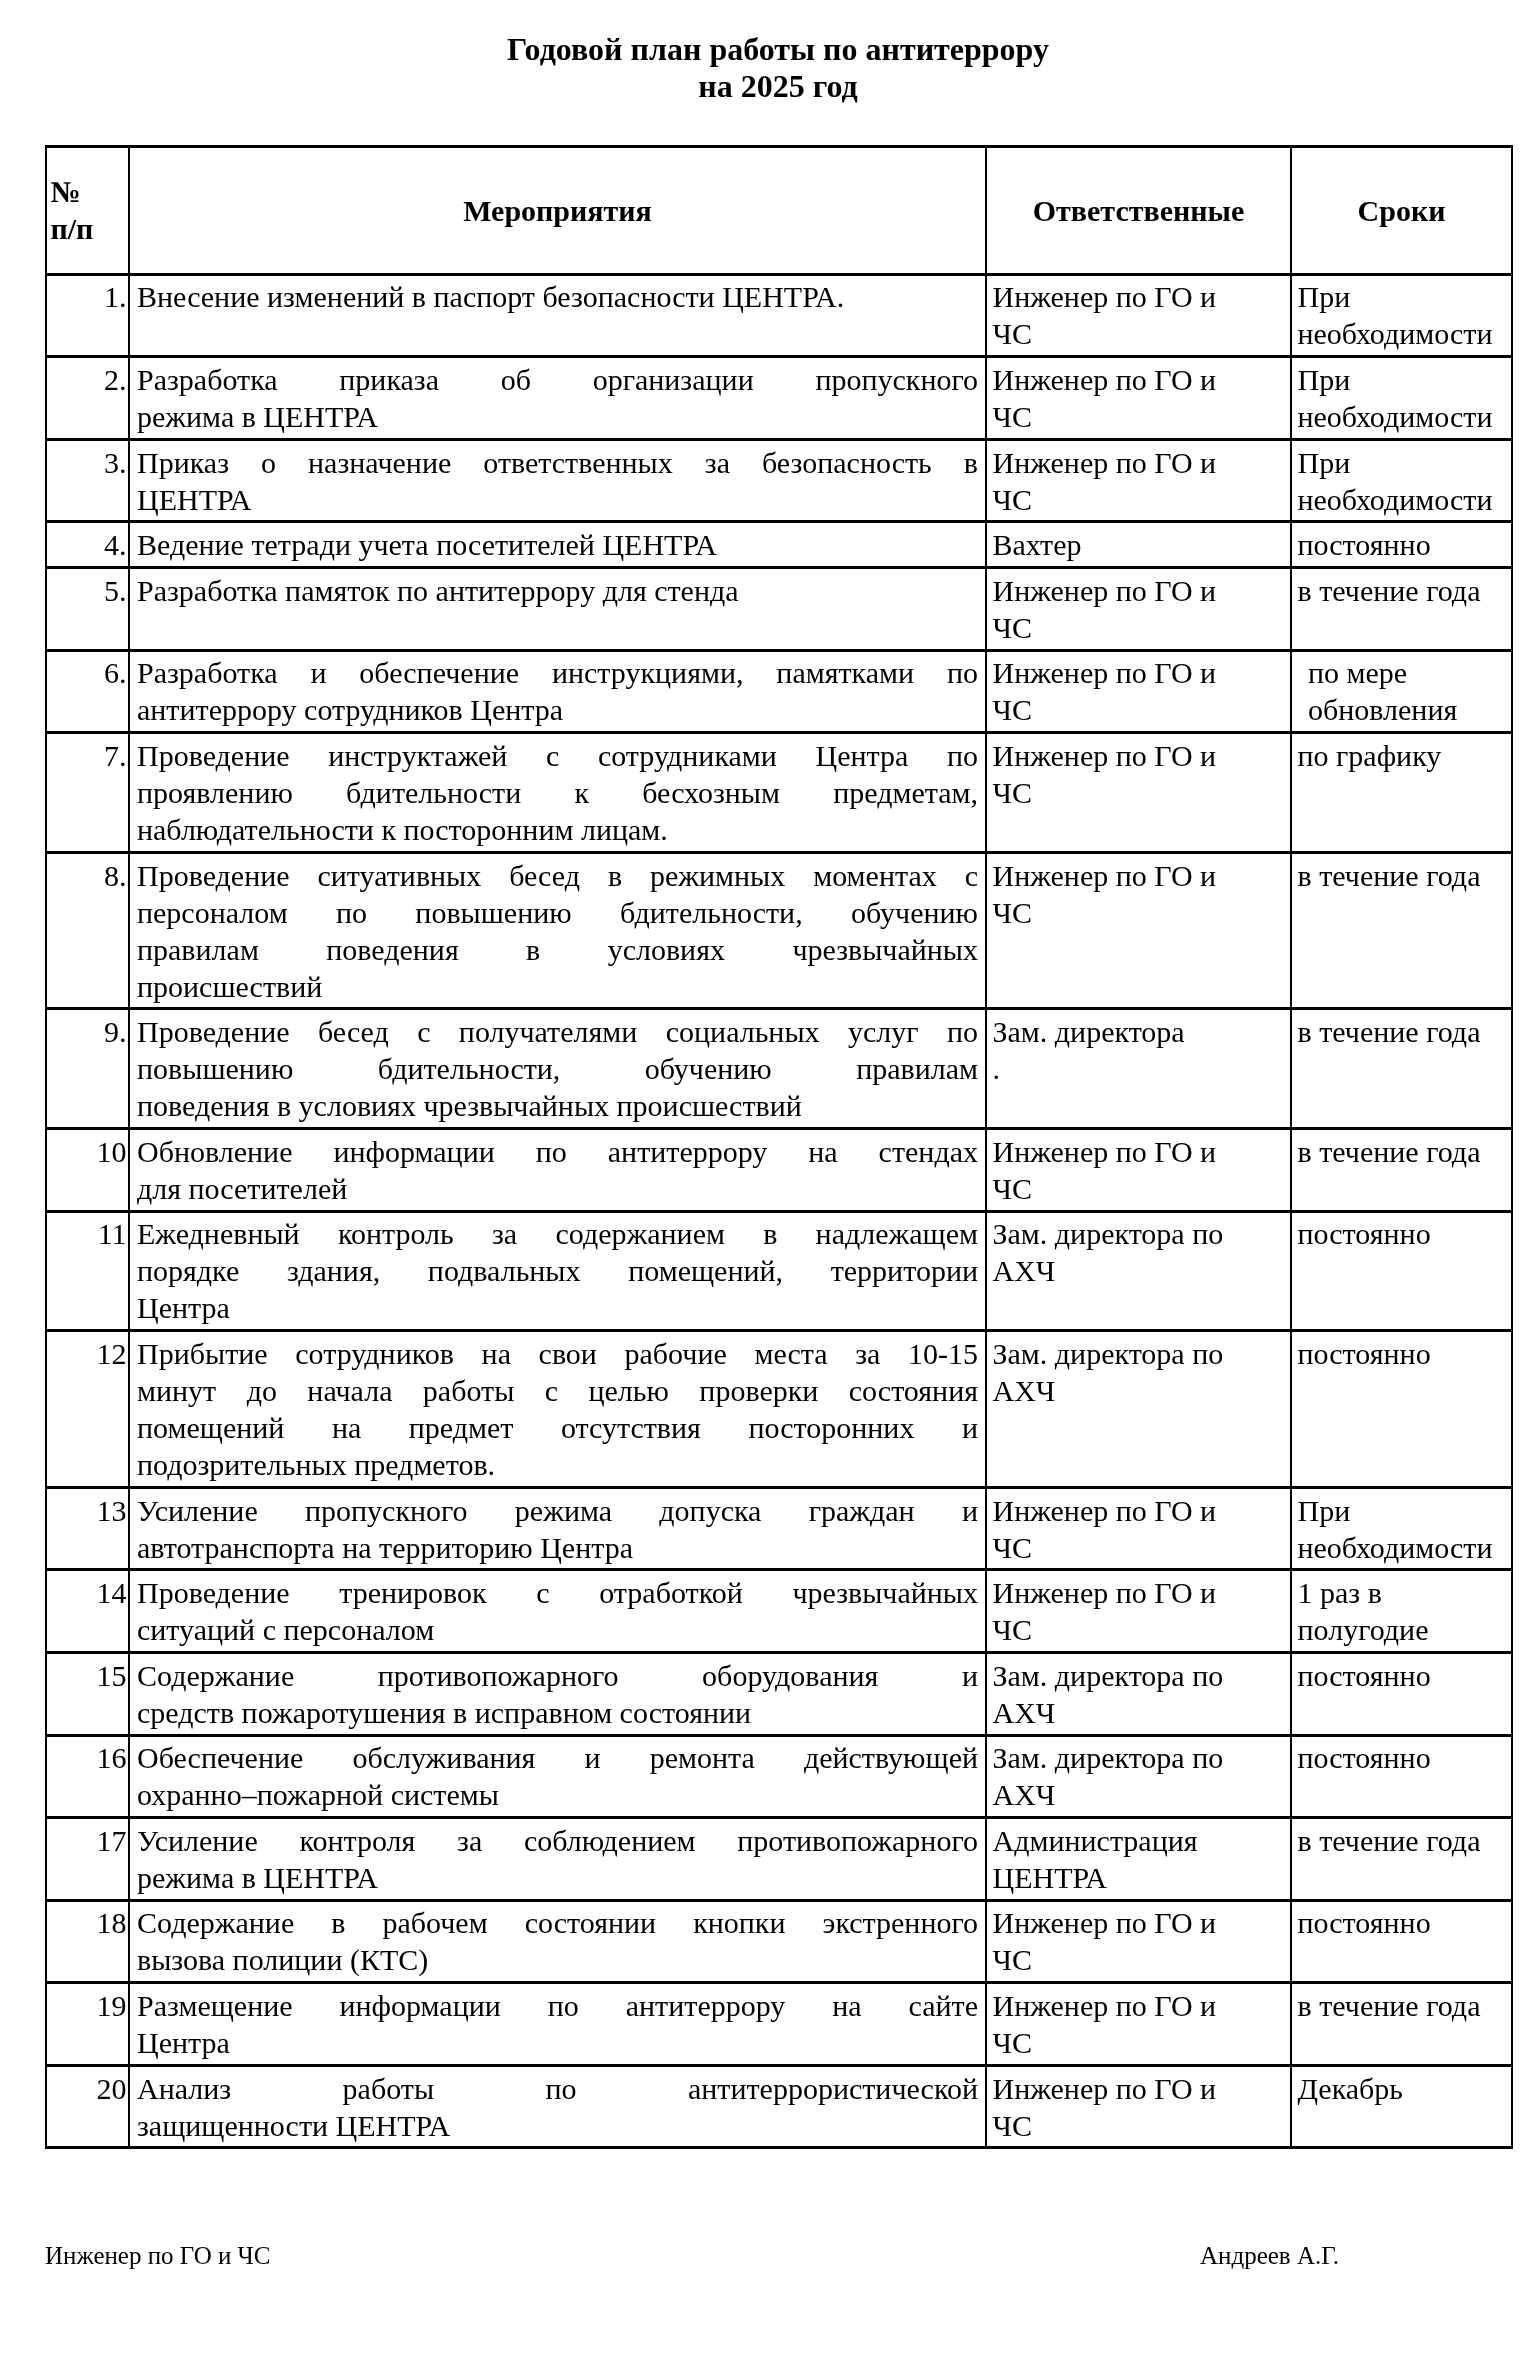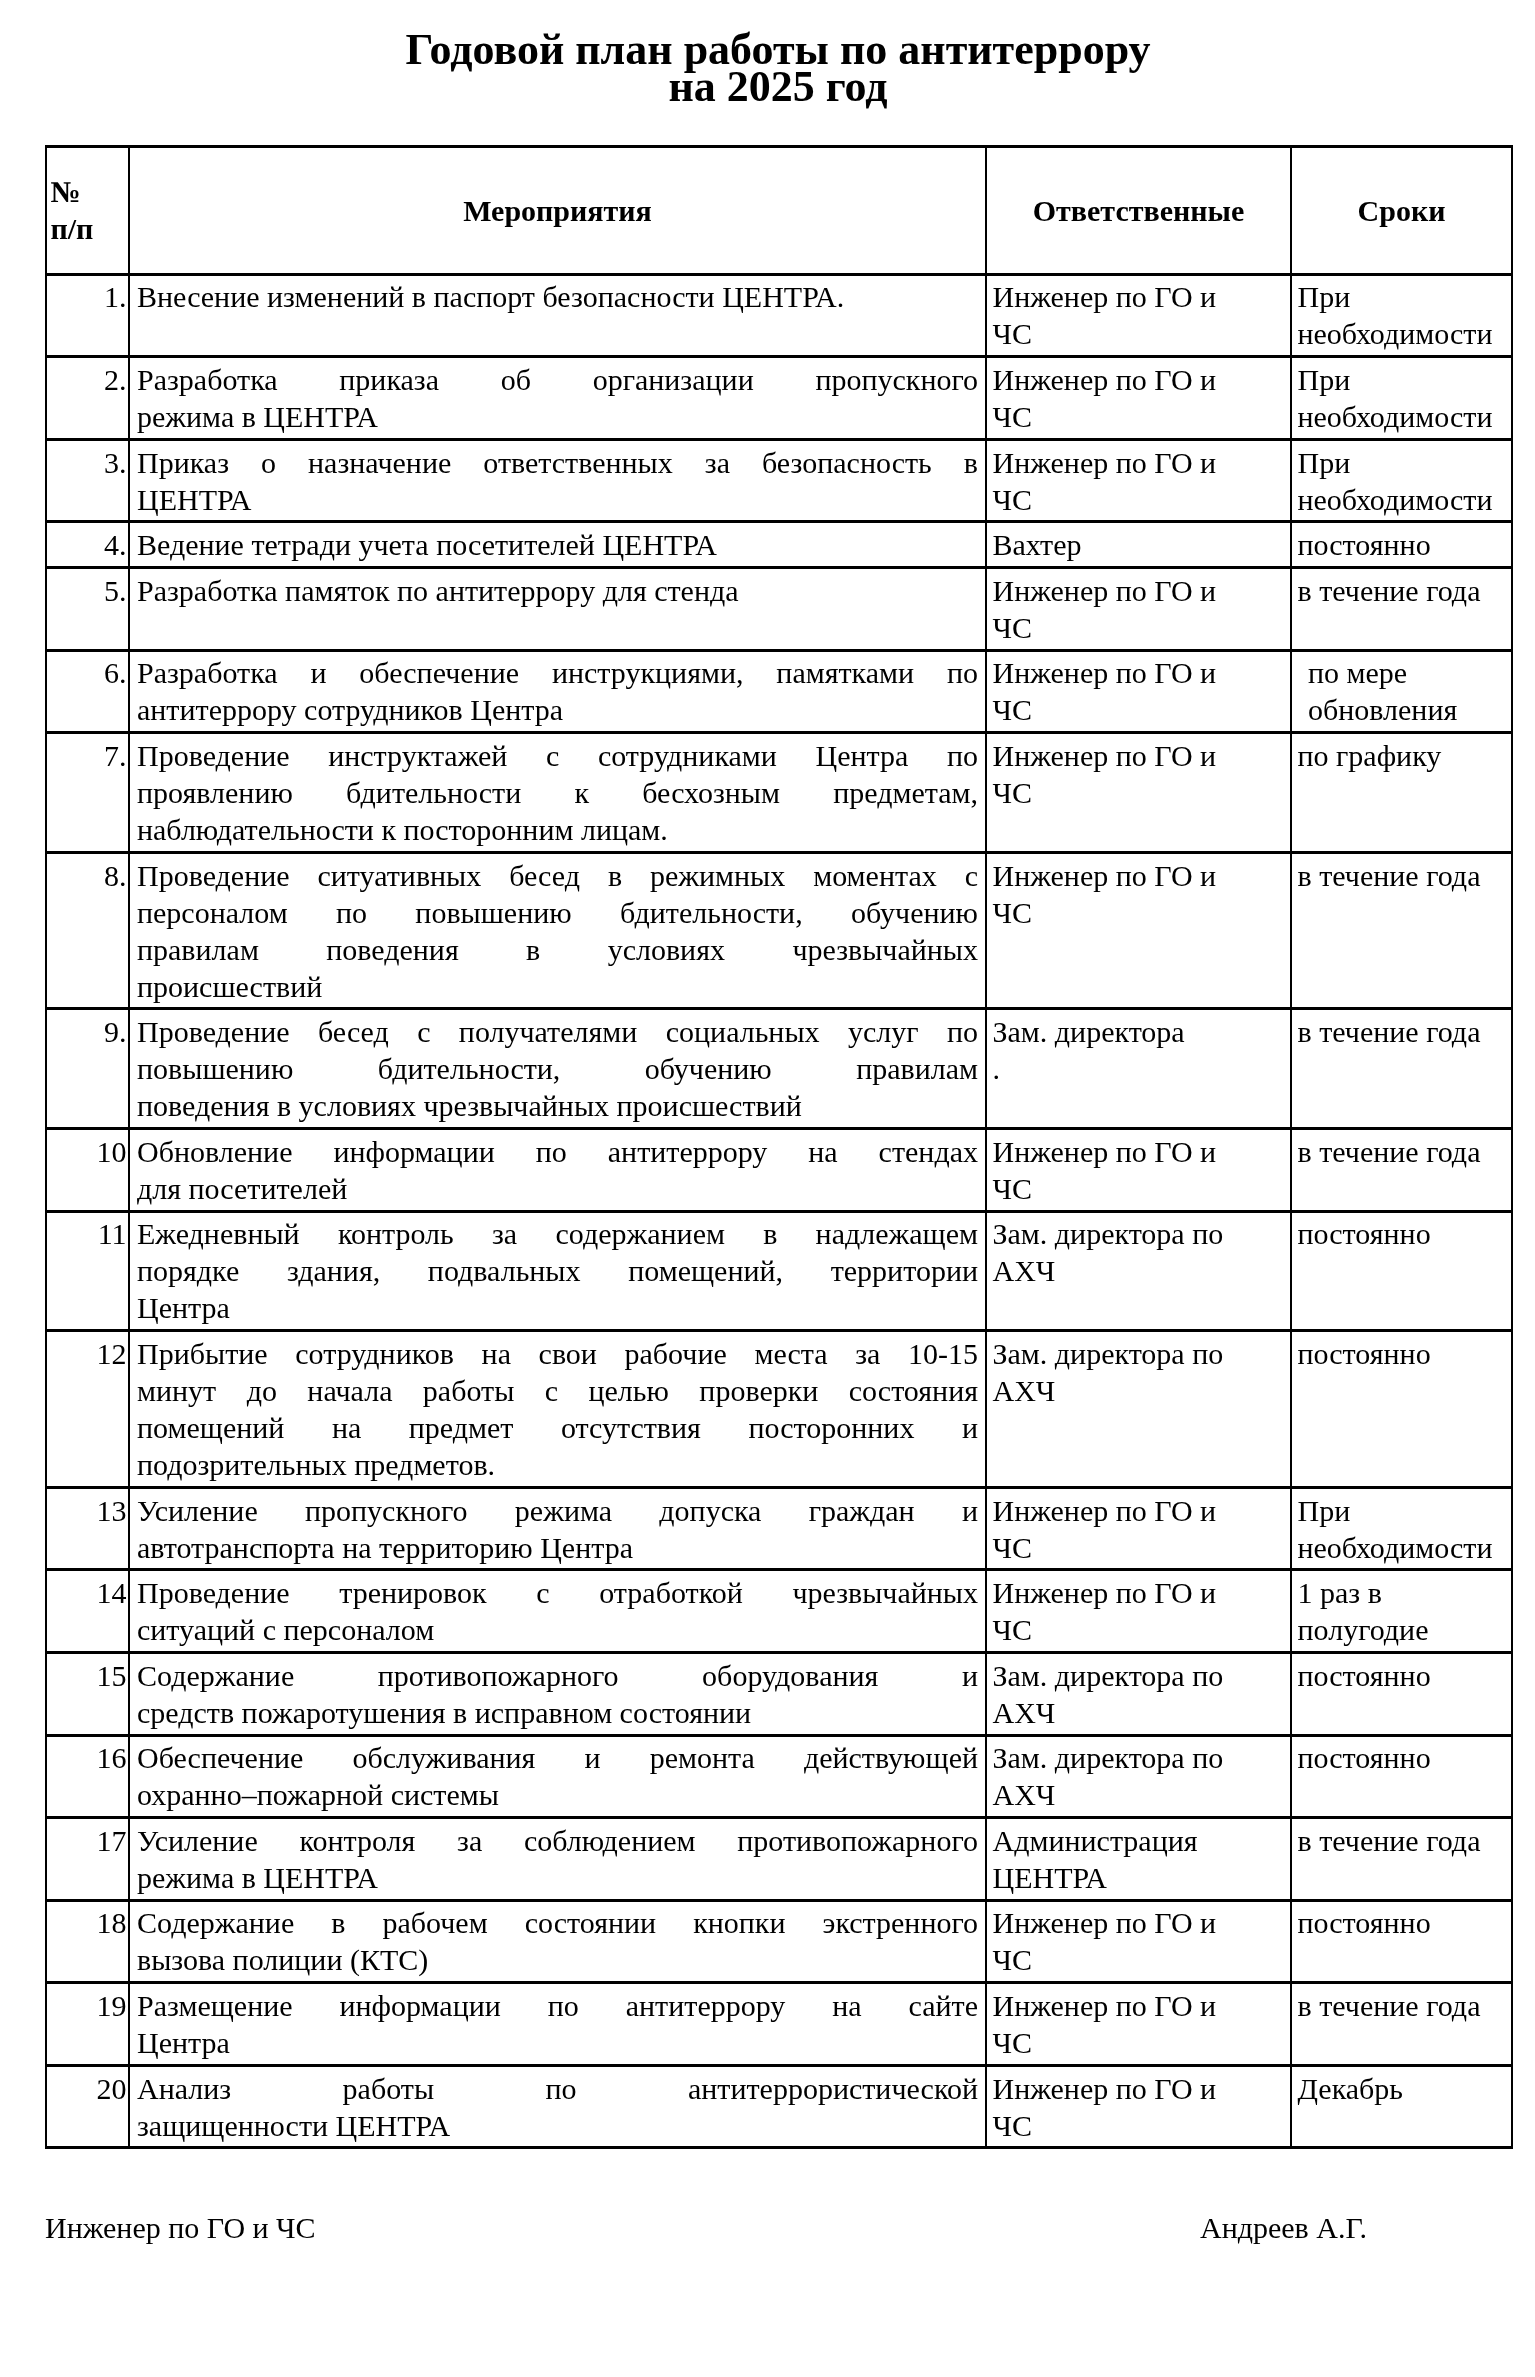--- a/index.html
+++ b/index.html
@@ -10,21 +10,21 @@
     padding: 31px 25px 0 45px;
     background: #ffffff;
     color: #000000;
     font-family: "Liberation Serif", "DejaVu Serif", serif;
     overflow: hidden;
   }
   .title {
     width: 1466px;
     text-align: center;
     font-weight: bold;
-    font-size: 44px;
+    font-size: 32px;
     line-height: 37px;
     margin-bottom: 40px;
   }
   table.plan {
     border-collapse: collapse;
     table-layout: fixed;
     width: 1466px;
   }
   col.w-num { width: 83px; }
   col.w-act { width: 857px; }
@@ -49,23 +49,23 @@
   }
   th.h-num { text-align: left; padding-left: 3.4px; }
   td.c-num { text-align: right; padding: 2.8px 1.4px 2.8px 0; }
   td.c-act { text-align: justify; }
   td.c-act div { text-align-last: justify; }
   td.c-act div:last-child { text-align-last: auto; }
   td.c-resp, td.c-dl { text-align: left; padding: 2.8px 5.5px; }
   td.align-left { text-align: left; padding-left: 16px; }
   .footer {
     position: relative;
-    margin-top: 60px;
+    margin-top: 88px;
     width: 1466px;
-    font-size: 30px;
+    font-size: 25px;
     line-height: 37px;
     height: 41px;
   }
   .footer .footer-right {
     position: absolute;
     left: 1155px;
     top: 0;
     white-space: nowrap;
   }
 </style>

